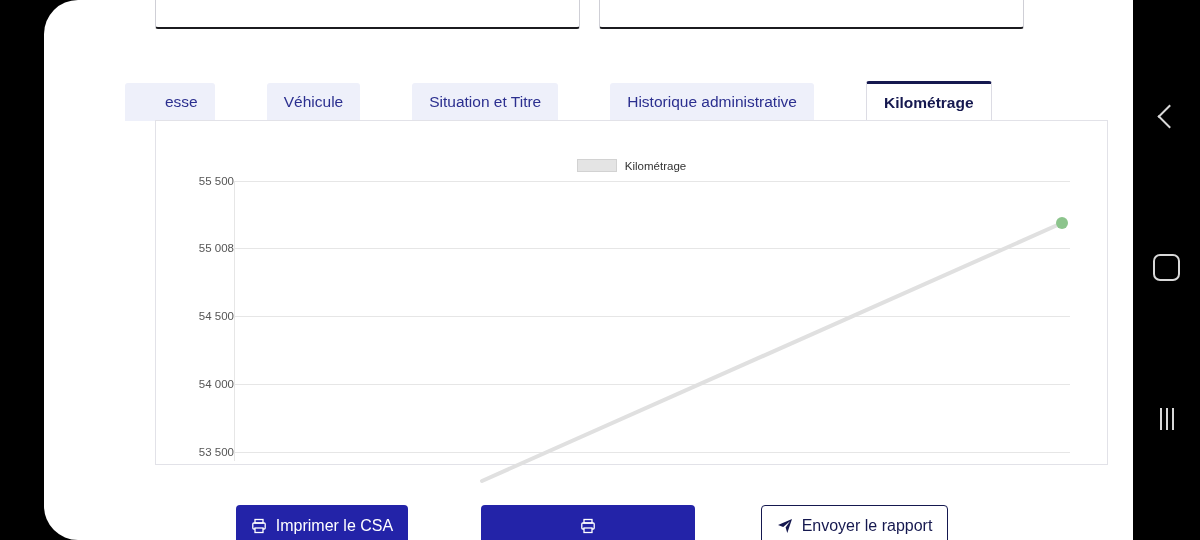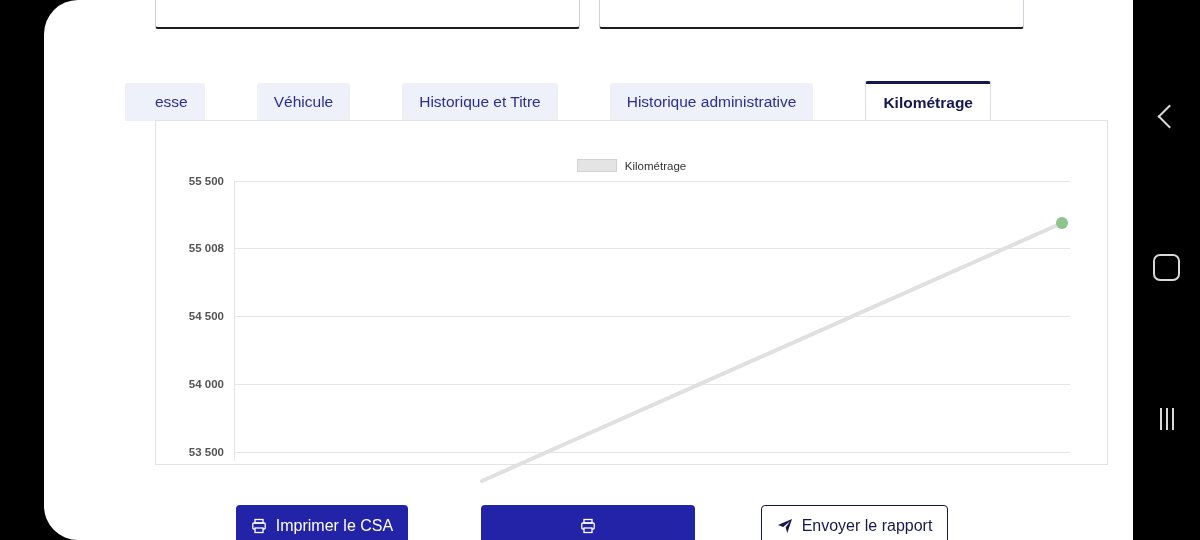--- a/index.html
+++ b/index.html
@@ -113,21 +113,21 @@
     color: #2b2f8f;
     font-size: 15.5px;
     white-space: nowrap;
     border-top-left-radius: 3px;
     border-top-right-radius: 3px;
     box-sizing: border-box;
     margin-left: 44px;
   }
   .tab.first {
     margin-left: -30px;
-    padding-left: 30px;
+    padding-left: 40px;
   }
   .tab.active {
     background: #ffffff;
     color: #15184f;
     font-weight: bold;
     border: 1px solid #dcdce4;
     border-bottom: none;
     border-top: 3px solid #15184f;
     height: 40px;
   }
@@ -172,26 +172,24 @@
   .gridline {
     position: absolute;
     left: 0;
     width: 836px;
     height: 1px;
     background: #e6e6e6;
   }
   .ytick {
     position: absolute;
     right: 100%;
-    margin-right: 10px;
     transform: translateY(-50%);
     font-size: 11.5px;
     color: #555555;
     white-space: nowrap;
-    font-weight: bold;
   }
   #yaxis {
     position: absolute;
     left: 0;
     top: 0;
     width: 1px;
     height: 280px;
     background: #e6e6e6;
   }
   #series-svg {
@@ -249,21 +247,21 @@
     </div>
 
     <div class="tabs">
       <div class="tab first">
         <span>esse</span>
       </div>
       <div class="tab">
         <span>Véhicule</span>
       </div>
       <div class="tab">
-        <span>Historique et Titre</span>
+        <span>Situation et Titre</span>
       </div>
       <div class="tab">
         <span>Historique administrative</span>
       </div>
       <div class="tab active">
         <span>Kilométrage</span>
       </div>
     </div>
 
     <div id="chart-panel">

